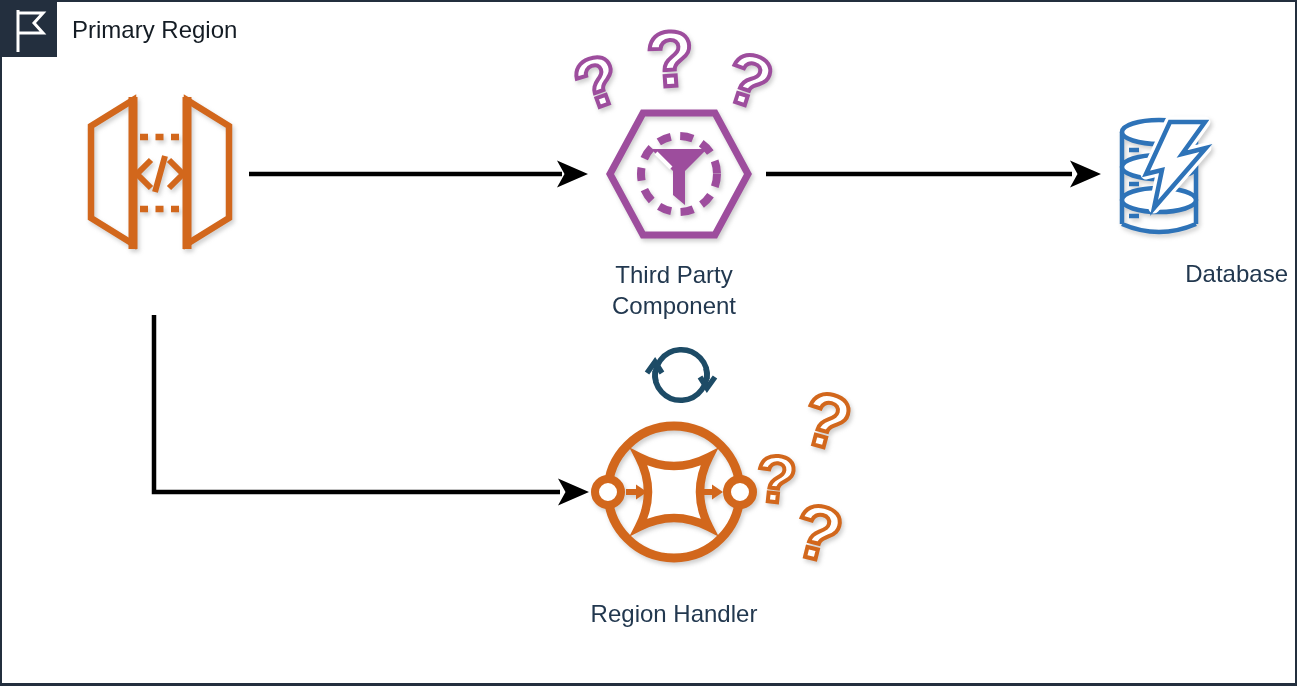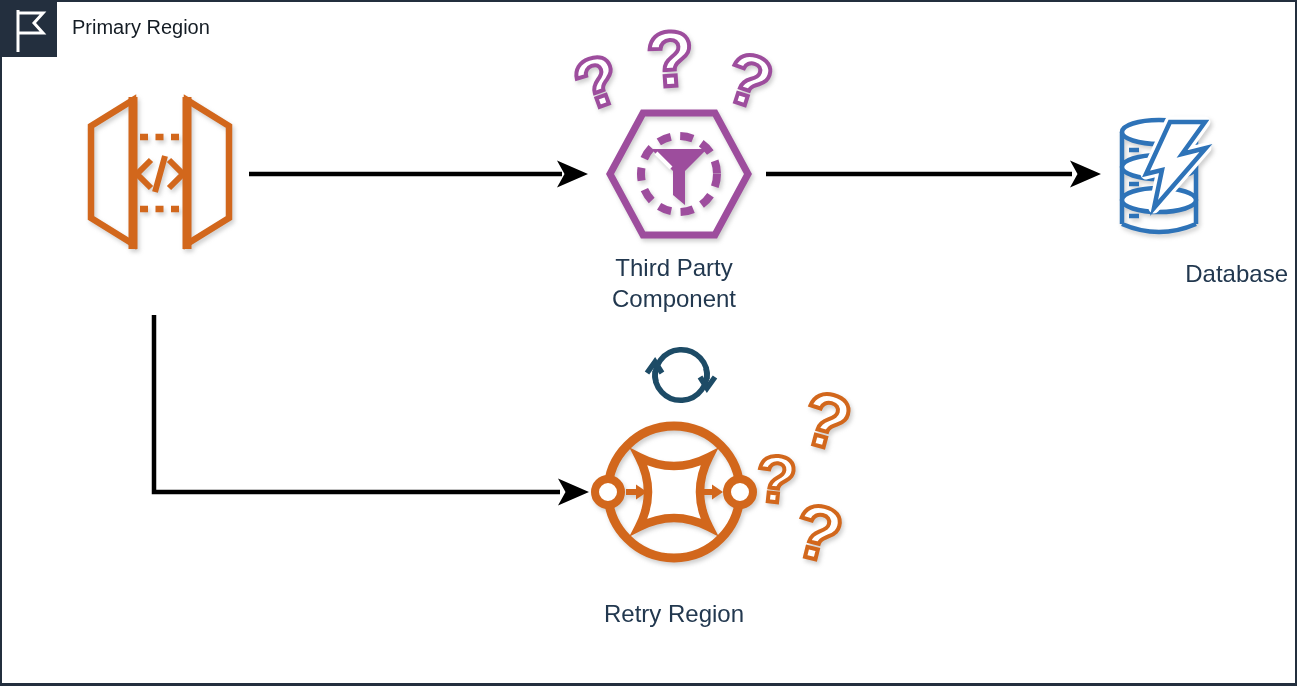--- a/index.html
+++ b/index.html
@@ -4,24 +4,24 @@
 <style>
   html,body{margin:0;padding:0;background:#ffffff;}
   #canvas{
     position:relative;width:1297px;height:686px;box-sizing:border-box;
     border:2px solid var(--region-border,#232f3e);border-bottom-width:3px;
     background:#fff;overflow:hidden;
     font-family:"Liberation Sans",sans-serif;
   }
   .abs{position:absolute;}
   .badge{left:0;top:0;width:55px;height:55px;background:var(--region-border,#232f3e);}
-  .region-title{left:70px;top:14px;font-size:20px;color:var(--title-text,#141c24);white-space:nowrap;}
+  .region-title{left:70px;top:14px;font-size:24px;color:var(--title-text,#141c24);white-space:nowrap;}
   .node-label{position:absolute;width:240px;text-align:center;font-size:24px;line-height:31px;
     color:var(--node-label,#22384f);white-space:nowrap;}
-  .node-label.two-line{white-space:normal;}
+  .node-label.two-line{white-space:normal;margin-top:7px;}
   svg{display:block;overflow:visible;}
   .icon-shadow{filter:drop-shadow(2px 3px 2px rgba(110,110,110,0.33));}
   
   .st-orange{stroke:var(--icon-orange);} .fl-orange{fill:var(--icon-orange);}
   .st-purple{stroke:var(--icon-purple);} .fl-purple{fill:var(--icon-purple);}
   .st-blue{stroke:var(--icon-blue);}     .fl-white{fill:#ffffff;}
   .st-navy{stroke:var(--icon-navy);}
   .fl-none{fill:none;}
   .edge{stroke:var(--arrow,#000);stroke-width:4.5;fill:none;}
   .edge-head{fill:var(--arrow,#000);stroke:none;}
@@ -120,15 +120,15 @@
       <circle class="st-orange fl-none" stroke-width="9" cx="82" cy="82" r="66"></circle>
       <circle class="st-orange fl-white" stroke-width="8" cx="16" cy="82" r="13"></circle>
       <circle class="st-orange fl-white" stroke-width="8" cx="148" cy="82" r="13"></circle>
       <path class="st-orange fl-white" stroke-width="8.5" d="M47 47 Q82 65 117 47 Q99 82 117 117 Q82 99 47 117 Q65 82 47 47 Z"></path>
       <path class="st-orange fl-none" stroke-width="6" d="M34 82 H44"></path>
       <polygon class="fl-orange" points="44,74.5 44,89.5 55,82"></polygon>
       <path class="st-orange fl-none" stroke-width="6" d="M110 82 H120"></path>
       <polygon class="fl-orange" points="120,74.5 120,89.5 131,82"></polygon>
     </svg>
   </div>
-  <div class="node-label" style="left:552px;top:596px;">Retry Region</div>
+  <div class="node-label" style="left:552px;top:596px;">Region Handler</div>
 
 </div>
 
 </body></html>

